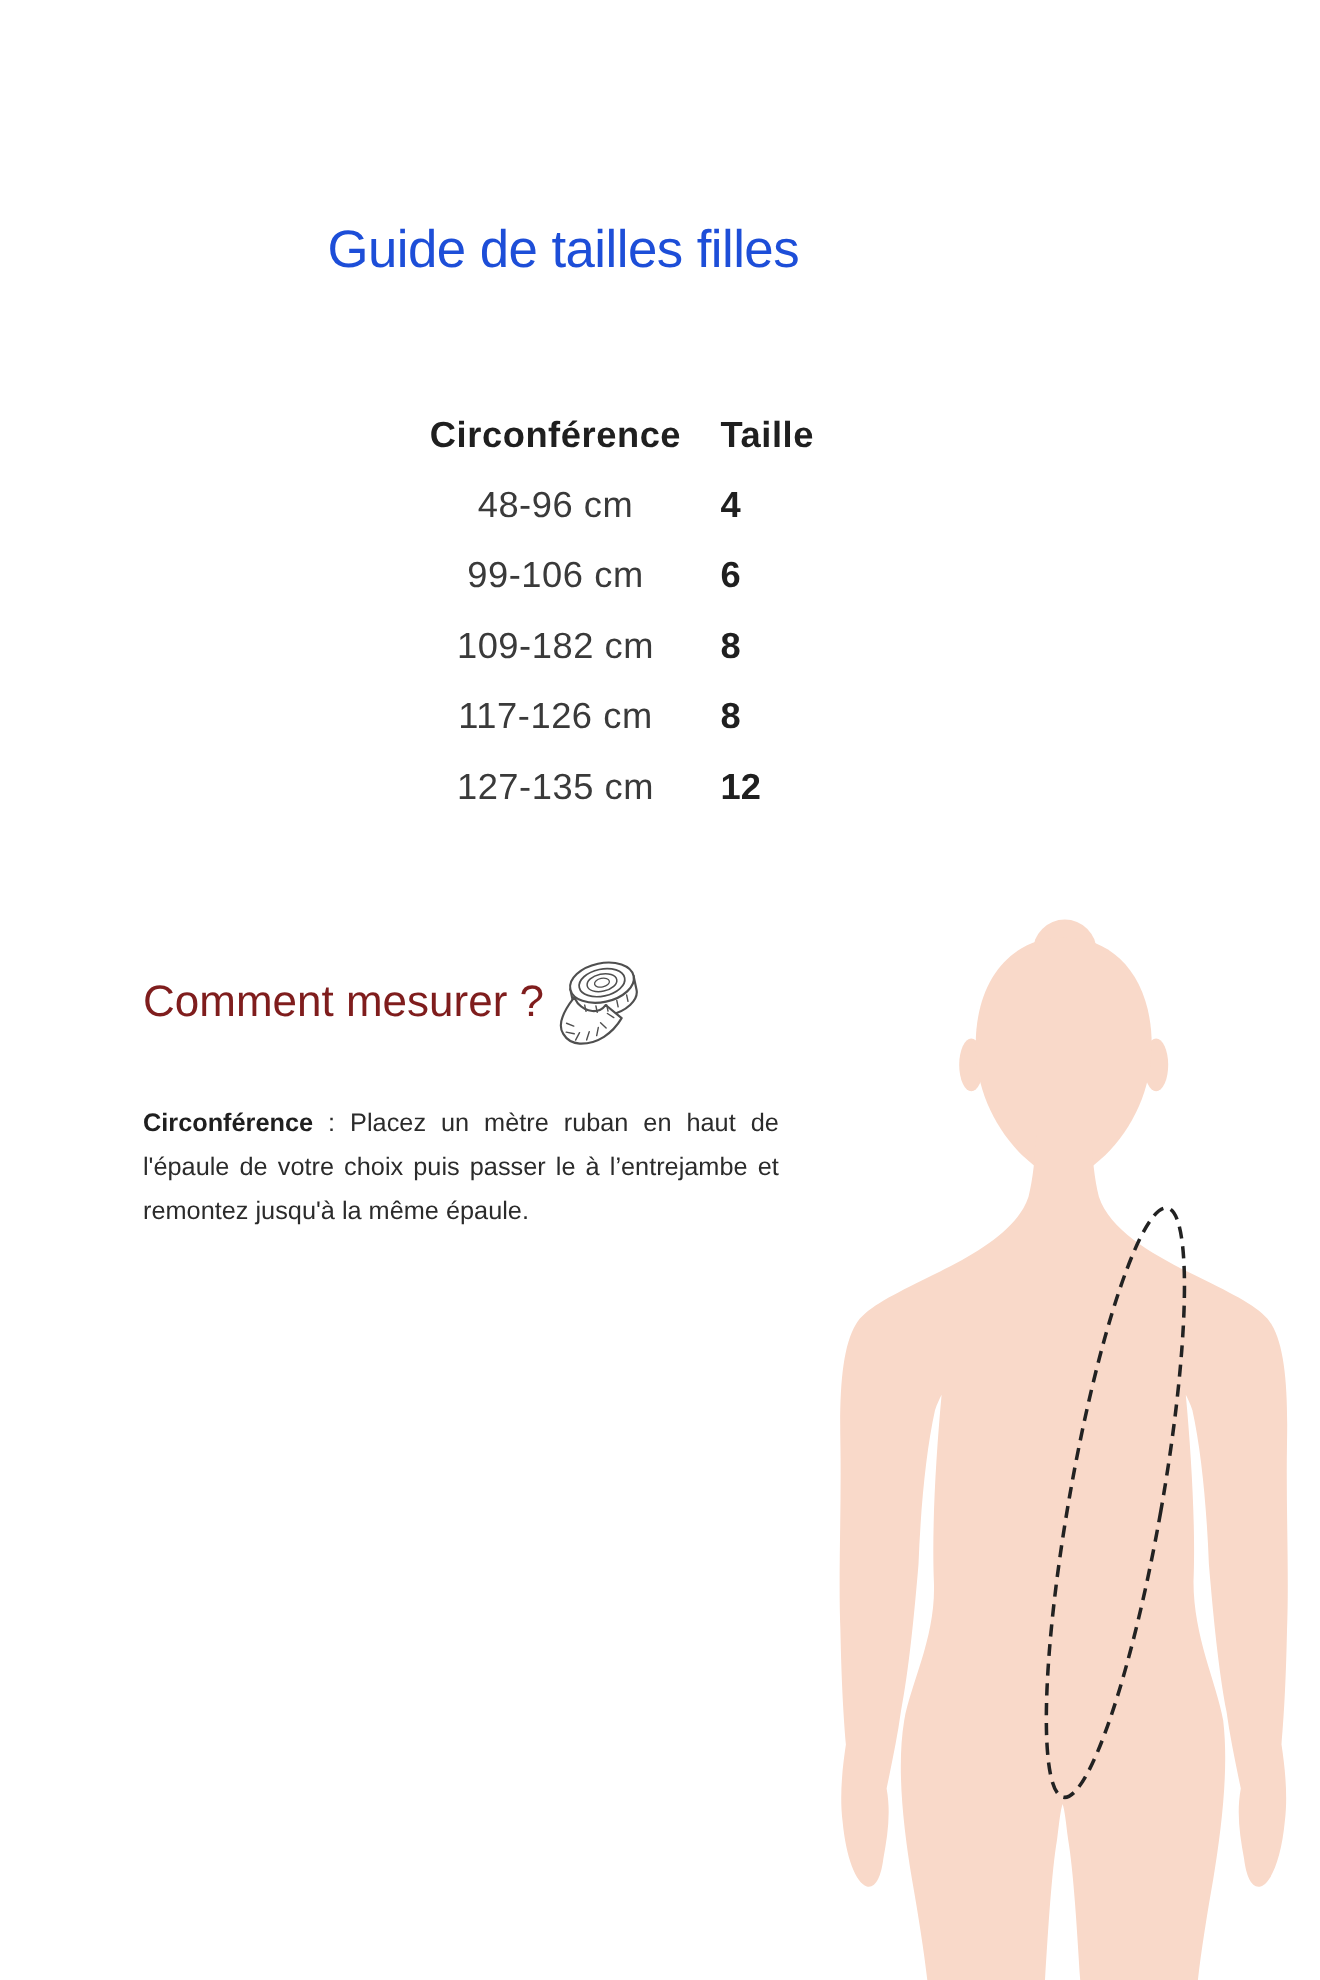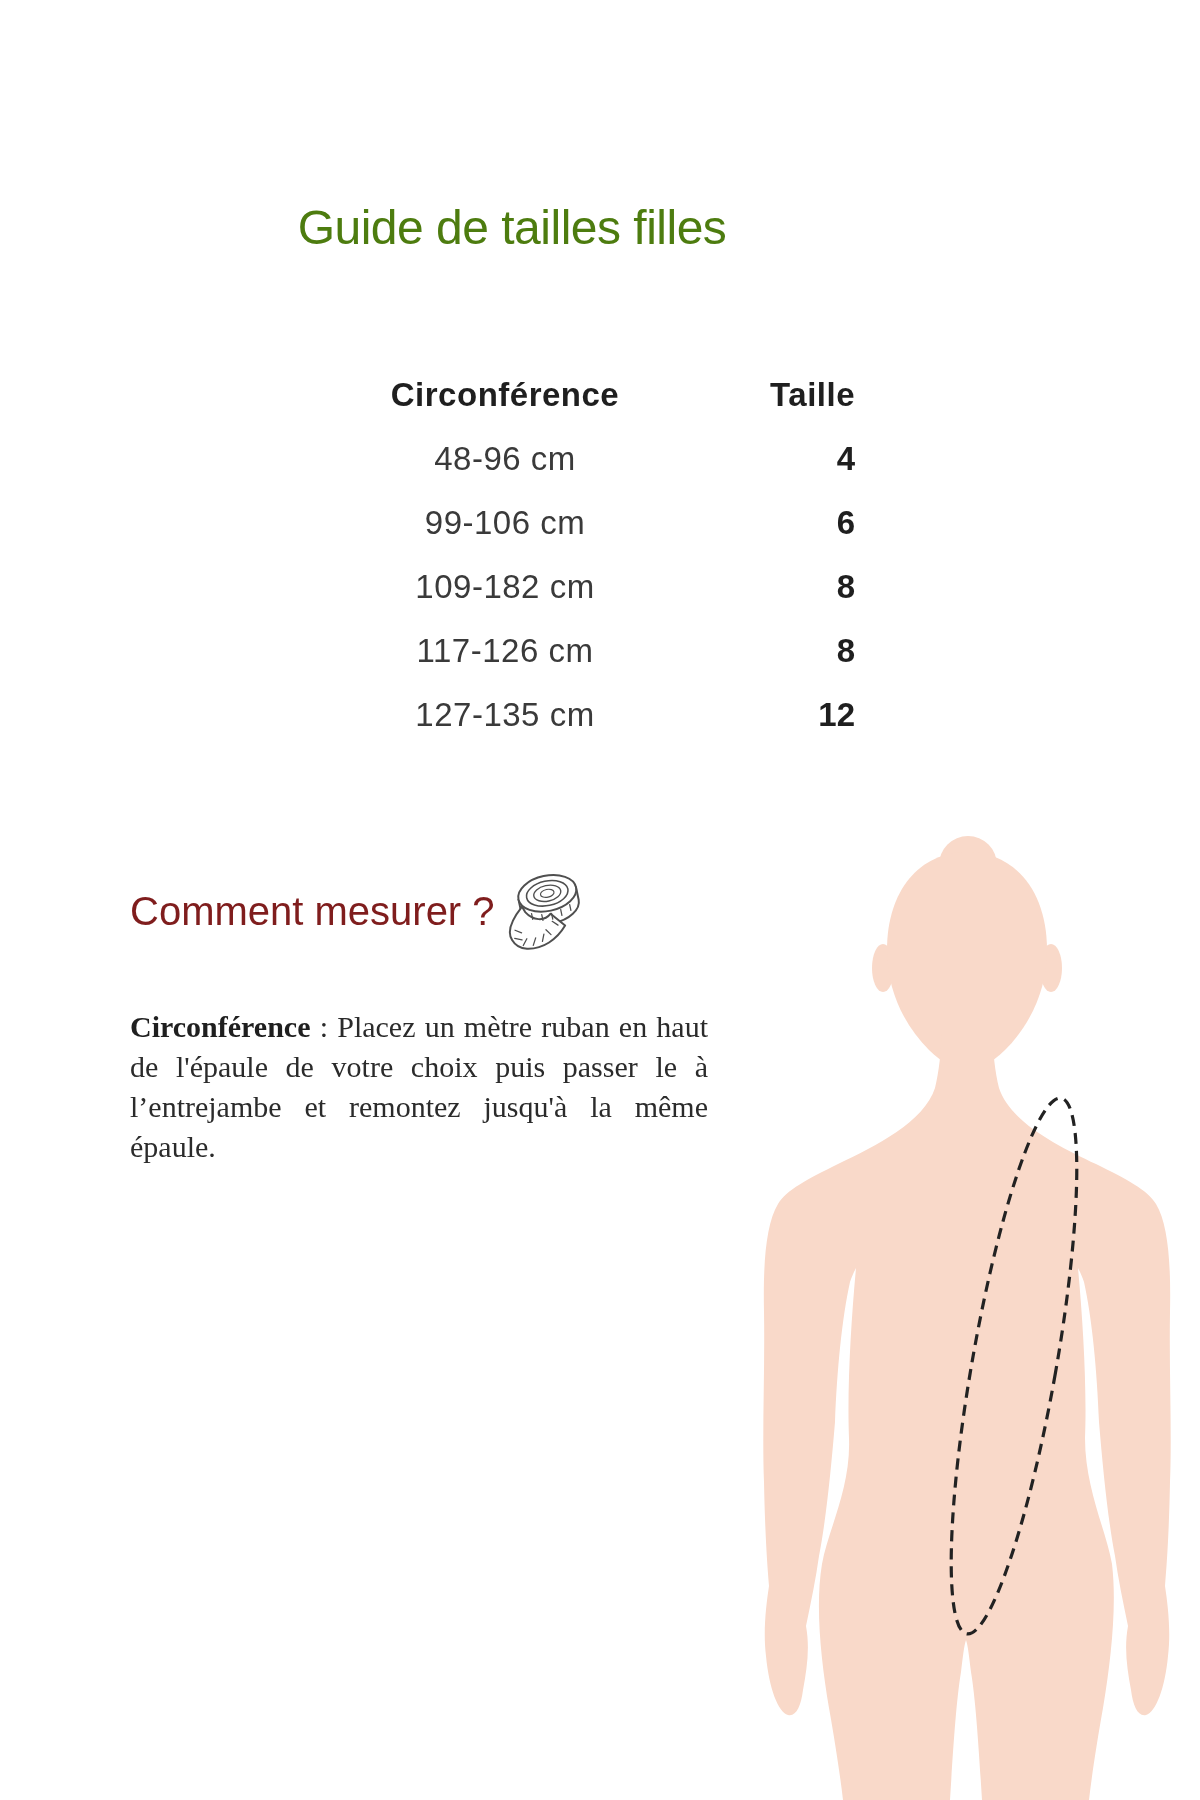--- a/index.html
+++ b/index.html
@@ -3,37 +3,37 @@
 <meta charset="utf-8">
 <style>
   html,body { margin:0; padding:0; background:#ffffff; }
   .page {
     position:relative; width:1200px; height:1800px; background:#ffffff;
     overflow:hidden; font-family:"Liberation Sans","DejaVu Sans",sans-serif;
   }
   .title {
     position:absolute; top:168px; left:512px; transform:translateX(-50%);
     font-size:48px; font-weight:400; letter-spacing:-0.5px;
-    color:#4d7c0f; white-space:nowrap;
+    color:#1d4ed8; white-space:nowrap;
   }
   .size-table { position:absolute; left:355px; top:363px; width:500px; }
   .t-row { display:flex; height:64px; align-items:center; }
   .t-col1 { width:300px; text-align:center; }
-  .t-col2 { width:200px; text-align:right; }
+  .t-col2 { width:200px; text-align:left; }
   .t-header .t-col1, .t-header .t-col2 { font-weight:700; font-size:33px; color:#1f1f1f; letter-spacing:0.5px; }
   .t-circ { font-size:33px; font-weight:400; color:#3a3a3a; letter-spacing:0.5px; }
   .t-size { font-size:33px; font-weight:700; color:#1f1f1f; }
   .measure-heading {
     position:absolute; left:130px; top:889px;
     font-size:40px; font-weight:400; color:#7f1d1d; white-space:nowrap;
   }
   .tape-icon { position:absolute; left:500px; top:862px; width:98px; height:98px; }
   .measure-text {
     position:absolute; left:130px; top:977px; width:578px;
-    font-size:30px; line-height:40px; color:#2b2b2b; text-align:justify;font-family:Liberation Serif, serif;
+    font-size:23px; line-height:40px; color:#2b2b2b; text-align:justify;
   }
   .measure-text .term { font-weight:700; color:#1f1f1f; }
   .silhouette { position:absolute; left:680px; top:830px; width:520px; height:970px; }
 </style>
 </head>
 <body>
 
 <div class="page">
 
   <h1 class="title">Guide de tailles filles</h1>

